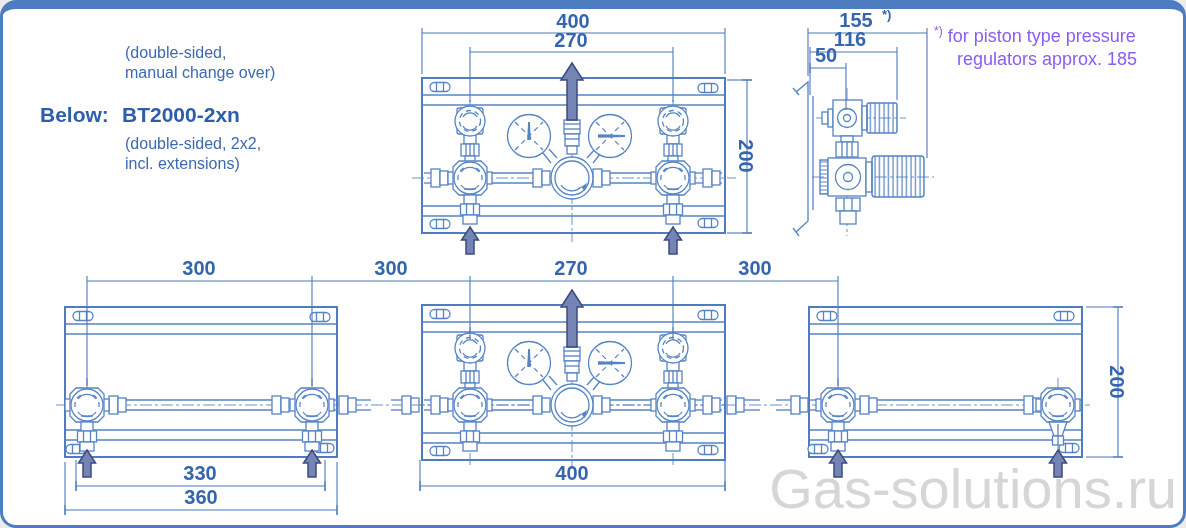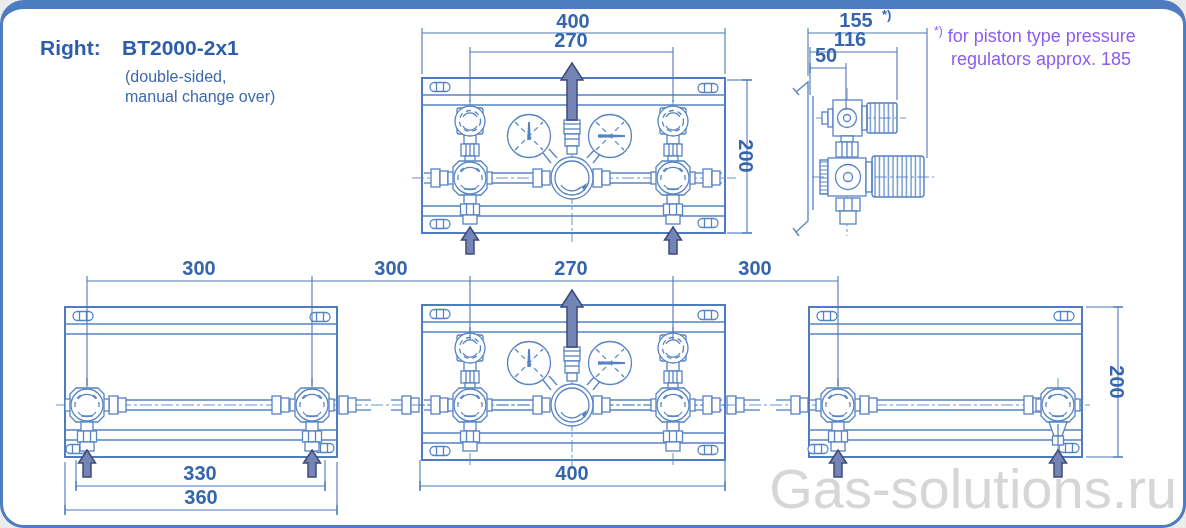--- a/index.html
+++ b/index.html
@@ -1,26 +1,26 @@
 <!DOCTYPE html>
 <html><head>
 <meta charset="utf-8">
 <style>
   html,body{margin:0;padding:0}
   body{width:1186px;height:528px;overflow:hidden;background:#ececec;font-family:"Liberation Sans",sans-serif;position:relative}
-  .card{position:absolute;inset:0;background:#ffffff;border:3px solid #4d7cc0;border-top:9px solid #4d7cc0;border-radius:24px;box-sizing:border-box;overflow:hidden}
+  .card{position:absolute;inset:0;background:#ffffff;border:3px solid #4d7cc0;border-top:9px solid #4d7cc0;border-radius:16px;box-sizing:border-box;overflow:hidden}
   .wm{position:absolute;right:6px;bottom:4px;font-size:56px;color:#d6d6d6;z-index:1;white-space:nowrap}
   svg.draw{position:absolute;left:0;top:0;z-index:2}
   .legend{position:absolute;left:40px;top:36px;z-index:3;color:#2e5da9}
   .lrow{font-weight:bold;font-size:21px;white-space:nowrap}
   .llabel{display:inline-block;min-width:82px}
   .ldesc{margin:7px 16px 20px 85px;font-size:16px;line-height:20px;color:#3c69b0}
   .note{position:absolute;left:934px;top:20px;z-index:3;font-size:18px;line-height:23px;color:#8b5cf6;white-space:nowrap}
   .notemark{font-size:12px;vertical-align:super}
-  .noteindent{margin-left:17px}
+  .noteindent{margin-left:23px}
   
   .s{stroke:#5583c4;fill:none;stroke-width:1.3}
   .s2{stroke:#4d7cc0;fill:none;stroke-width:2}
   .sf{stroke:#5583c4;fill:#ffffff;stroke-width:1.3}
   .kn{stroke:#5583c4;stroke-width:1.4}
   .dsh{stroke-dasharray:5 4}
   .cl{stroke:#6a93cc;fill:none;stroke-width:1;stroke-dasharray:12 3 3 3}
   .dim{stroke:#4d79ba;fill:none;stroke-width:1.1}
   .dtx{fill:#3465ad;font:bold 20px "Liberation Sans",sans-serif}
   .dtxs{fill:#3465ad;font:bold 13px "Liberation Sans",sans-serif}
@@ -28,26 +28,30 @@
   .ndl{fill:#5583c4;stroke:none}
 </style>
 </head>
 <body>
 
 <div class="card">
   <div class="wm">Gas-solutions.ru</div>
 </div>
 
 <div class="legend">
-  <div class="lrow">
-    <span class="llabel">Right:</span><span>BT2000-2x1</span>
-  </div>
   <div class="ldesc">
     <span>(double-sided,</span><br>
     <span>manual change over)</span>
+  </div>
+  <div class="lrow">
+    <span class="llabel">Below:</span><span>BT2000-2xn</span>
+  </div>
+  <div class="ldesc">
+    <span>(double-sided, 2x2,</span><br>
+    <span>incl. extensions)</span>
   </div>
 </div>
 
 <div class="note">
   <span class="notemark">*)</span>
   <span>for piston type pressure</span><br>
   <span class="noteindent">regulators approx. 185</span>
 </div>
 
 <svg class="draw" width="1186" height="528" viewBox="0 0 1186 528">

